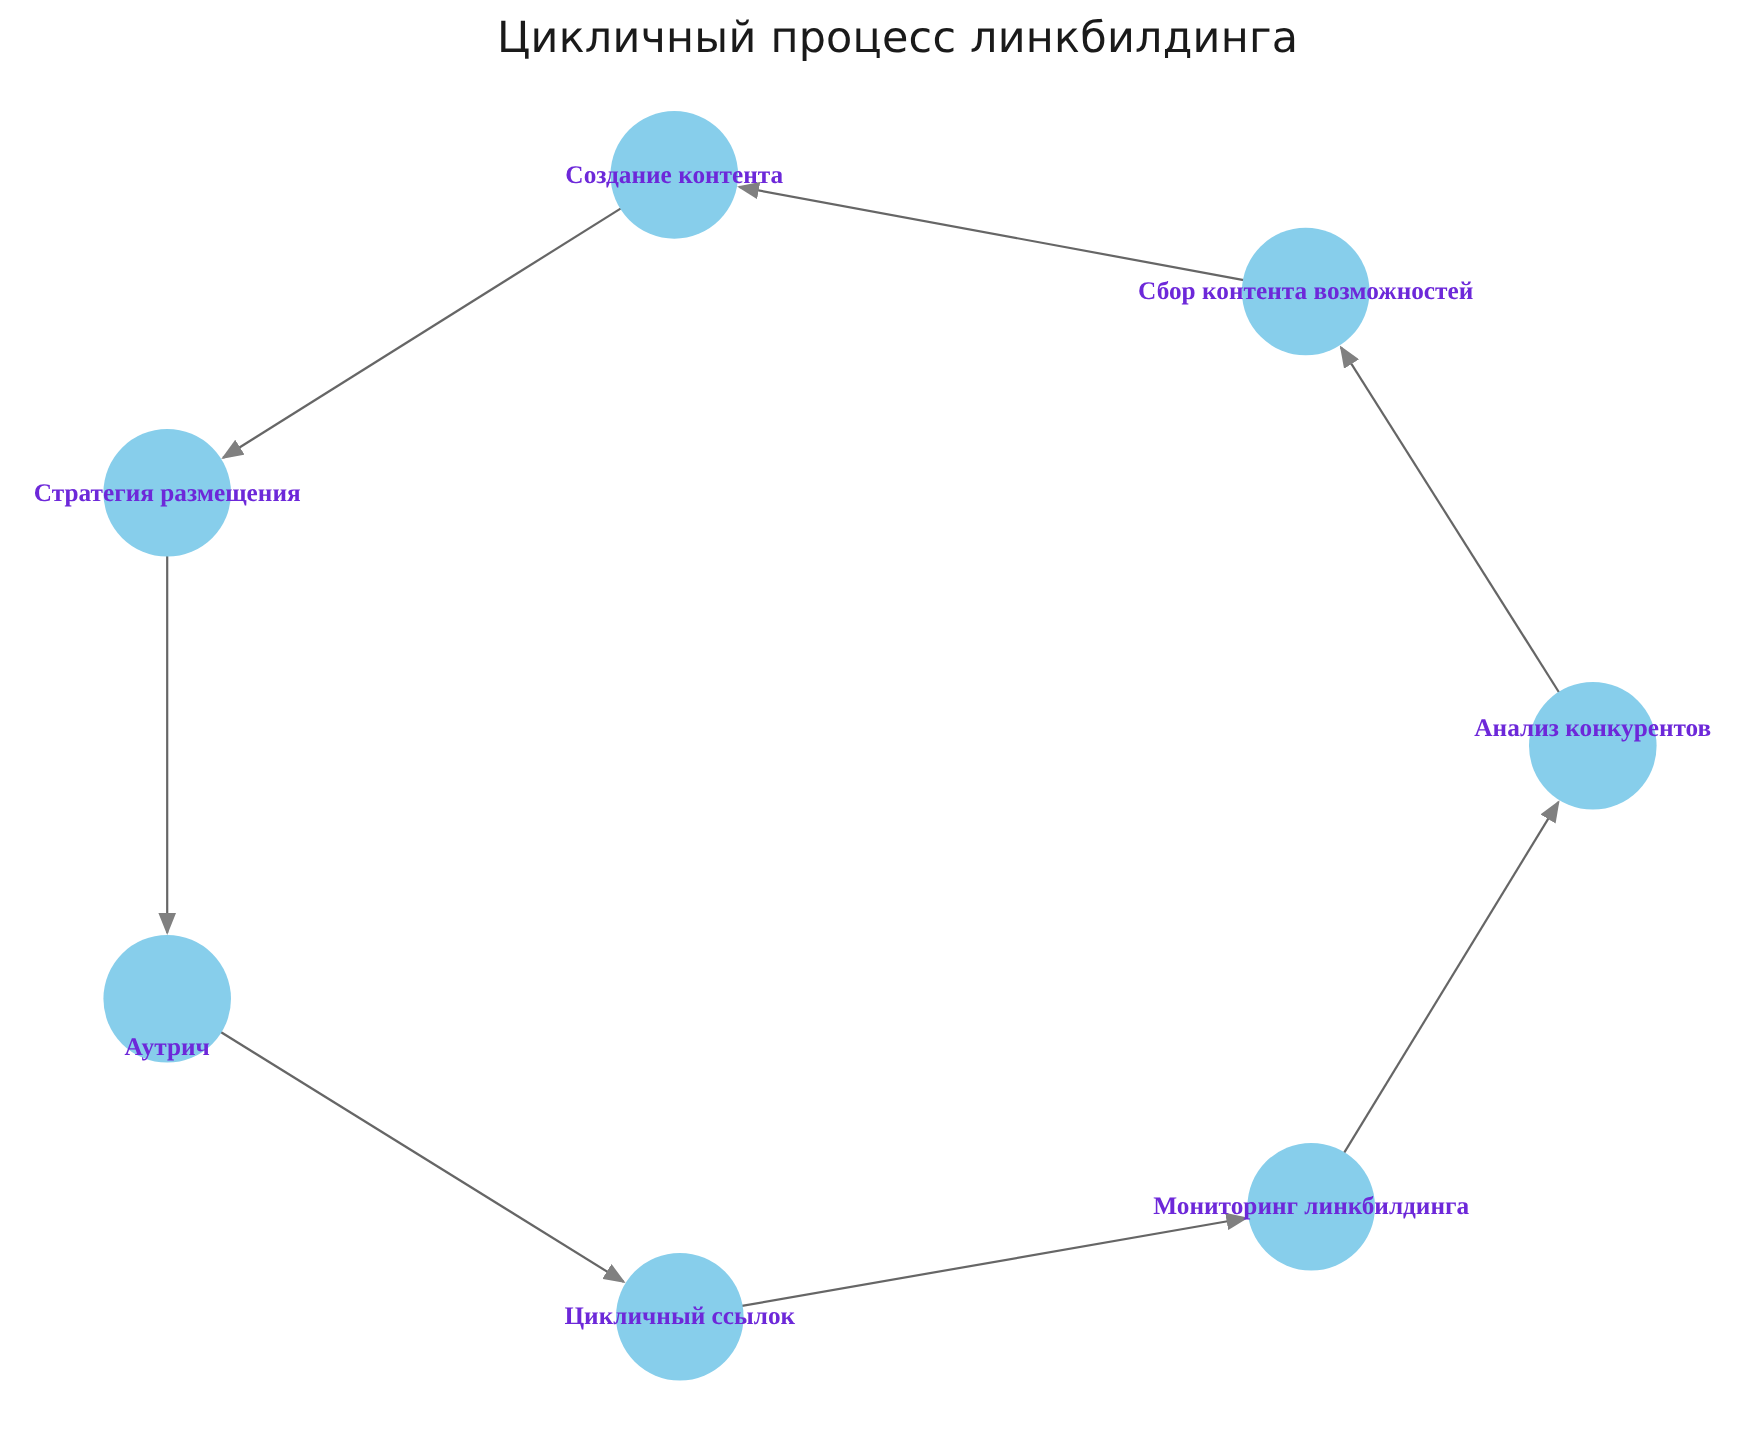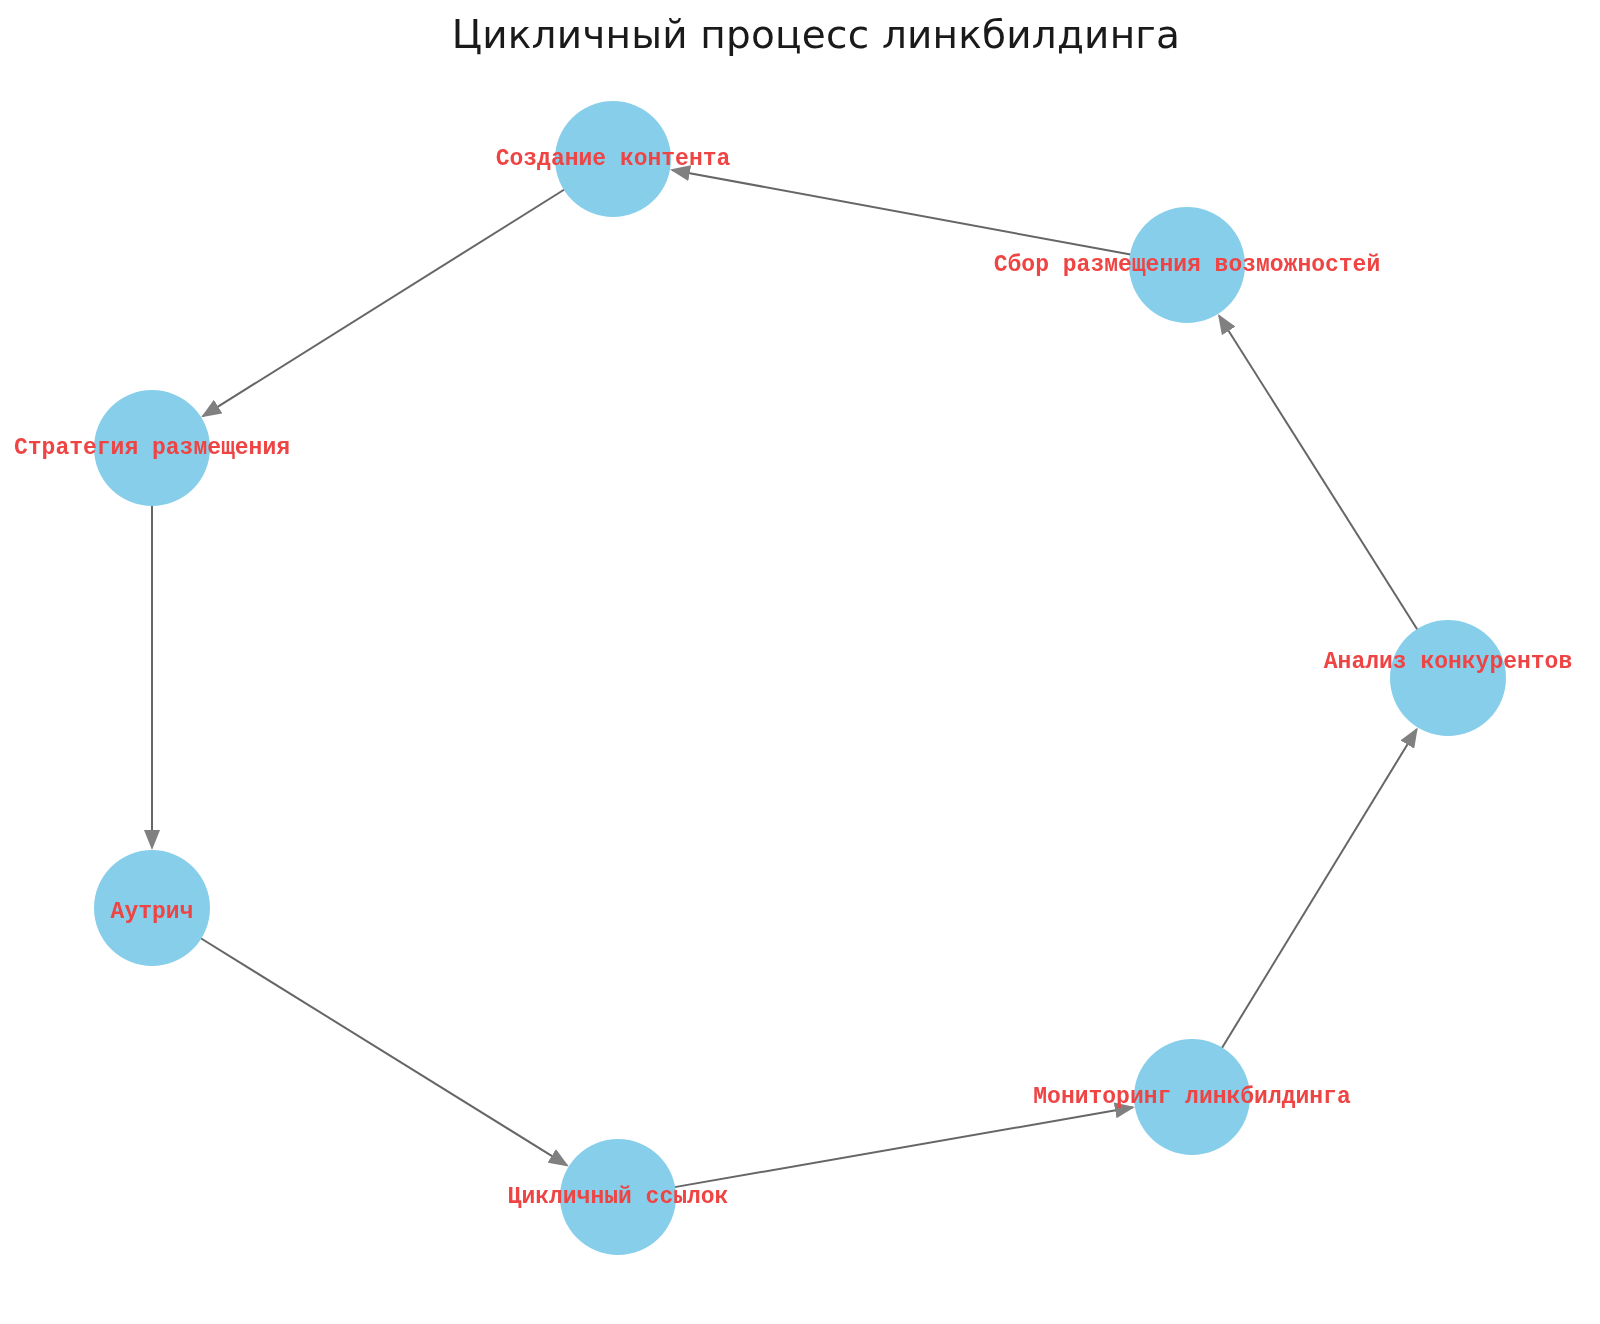--- a/index.html
+++ b/index.html
@@ -32,24 +32,24 @@
     text-align: center;
     font-family: "DejaVu Sans", sans-serif;
     font-size: 39px;
     font-weight: 400;
     color: #1a1a1a;
     letter-spacing: 0.2px;
     white-space: nowrap;
   }
   .node-label {
     position: absolute;
-    font-family: Liberation Mono, monospace;
+    font-family: Liberation Serif, serif;
     font-size: 23px;
     font-weight: bold;
-    color: #ef4444;
+    color: #6d28d9;
     white-space: nowrap;
     transform: translate(-50%, -50%);
     pointer-events: none;
   }
 </style>
 </head>
 <body>
 
 <div id="canvas">
 
@@ -76,21 +76,21 @@
         <circle cx="1448" cy="678" r="58" fill="#87CEEB"></circle>
         <circle cx="1192" cy="1097" r="58" fill="#87CEEB"></circle>
         <circle cx="618" cy="1197" r="58" fill="#87CEEB"></circle>
         <circle cx="152" cy="908" r="58" fill="#87CEEB"></circle>
         <circle cx="152" cy="448" r="58" fill="#87CEEB"></circle>
       </g>
   </svg>
 
   <div id="label-layer">
       <div class="node-label" style="left: 613px; top: 159px;">Создание контента</div>
-      <div class="node-label" style="left: 1187px; top: 265px;">Сбор размещения возможностей</div>
+      <div class="node-label" style="left: 1187px; top: 265px;">Сбор контента возможностей</div>
       <div class="node-label" style="left: 1448px; top: 662px;">Анализ конкурентов</div>
       <div class="node-label" style="left: 1192px; top: 1097px;">Мониторинг линкбилдинга</div>
       <div class="node-label" style="left: 618px; top: 1197px;">Цикличный ссылок</div>
-      <div class="node-label" style="left: 152px; top: 912px;">Аутрич</div>
+      <div class="node-label" style="left: 152px; top: 952px;">Аутрич</div>
       <div class="node-label" style="left: 152px; top: 448px;">Стратегия размещения</div>
     </div>
 
 </div>
 
 </body></html>

